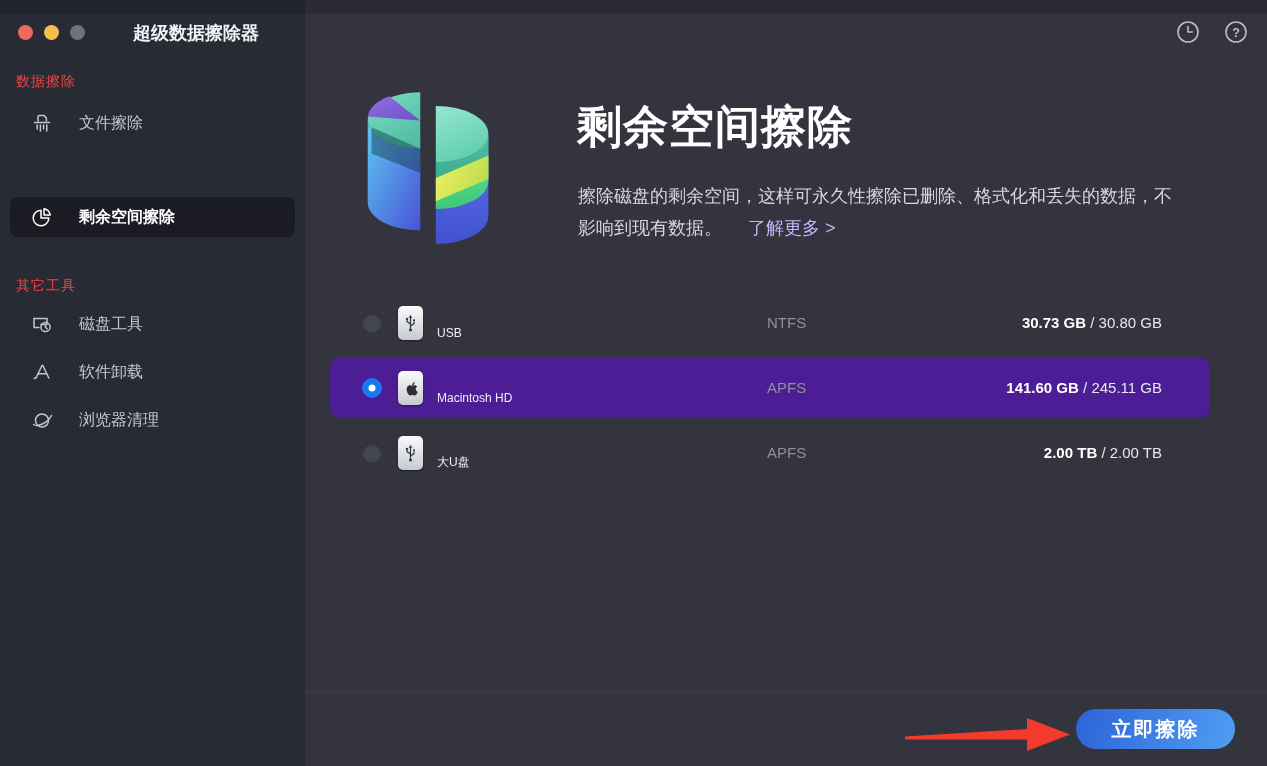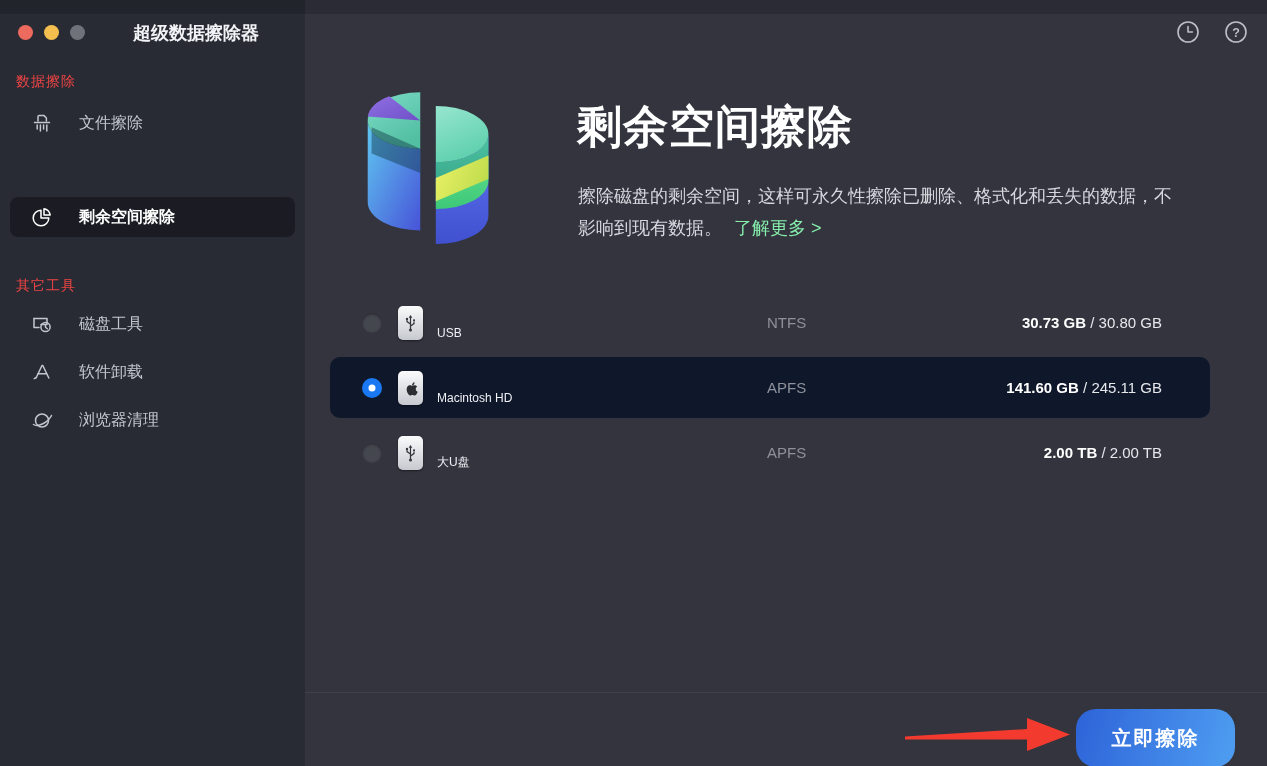--- a/index.html
+++ b/index.html
@@ -23,39 +23,39 @@
   .traffic { position:absolute; left:18px; top:25px; display:flex; gap:11px; }
   .tl { width:15px; height:15px; border-radius:50%; }
   .tl.red { background:#ec6a5e; } .tl.yel { background:#f4bf4e; } .tl.gry { background:#70727a; }
   .app-title { position:absolute; left:102px; top:21px; font-size:18px; font-weight:bold; color:#f2f3f6;margin-left:31px; }
   .tb-icon { position:absolute; top:20px; width:24px; height:24px; cursor:pointer; }
   .tb-icon svg { stroke:#bcbfc7; fill:none; stroke-width:1.6; stroke-linecap:round; stroke-linejoin:round; }
   
   .pie-wrap { position:absolute; left:356px; top:66px; width:148px; height:181px; }
   .page-title { position:absolute; left:577px; top:97px; font-size:45px; font-weight:600; letter-spacing:1px; color:#ffffff; }
   .page-desc { position:absolute; left:578px; top:180px; width:604px; font-size:18px; line-height:32px; color:#d6d8de; }
-  .learn-more { color:#86efac; margin-left:12px; cursor:pointer; text-decoration:none; }
+  .learn-more { color:#c4b5fd; margin-left:26px; cursor:pointer; text-decoration:none; }
   
   .row { position:absolute; left:330px; width:880px; height:61px; display:flex; align-items:center; border-radius:10px; cursor:default; }
-  .row.selected { background:#0f172a; }
+  .row.selected { background:#4c1d95; }
   .radio { width:20px; height:20px; border-radius:50%; margin-left:32px; position:relative; flex:none; cursor:pointer; }
   .radio.off { background:#45474f; box-shadow:inset 0 1px 3px rgba(0,0,0,.45); }
   .radio.on  { background:#1a78f2; }
   .radio.on::after { content:""; position:absolute; left:50%; top:50%; width:7px; height:7px;
     transform:translate(-50%,-50%); border-radius:50%; background:#ffffff; }
   .drive-icon { margin-left:16px; width:25px; height:34px; border-radius:5px; flex:none;
     background:linear-gradient(180deg,#fbfbfc,#c6c9cf); box-shadow:0 1px 2px rgba(0,0,0,.45);
     display:flex; align-items:center; justify-content:center; }
   .drive-name { margin-left:14px; font-size:12px; color:#eef0f4;margin-top:20px; }
   .fs   { position:absolute; left:437px; font-size:15px; color:#8e919b; }
   .size { position:absolute; right:48px; font-size:15px; color:#e6e8ec; }
   .size b { color:#ffffff; font-weight:bold;text-align:center; }
   
   .footer { position:absolute; left:305px; right:0; top:692px; bottom:0; border-top:1px solid #3d3f49; }
-  .erase-btn { position:absolute; left:1076px; top:709px; width:159px; height:58px; border-radius:20px;
+  .erase-btn { position:absolute; left:1076px; top:709px; width:159px; height:40px; border-radius:20px;
     background:linear-gradient(105deg,#2d63d8,#4f9ef2); border:none; color:#ffffff;
     font-size:20px; font-weight:bold; font-family:inherit; letter-spacing:2px;
     display:flex; align-items:center; justify-content:center; cursor:pointer; }
   .arrow-overlay { position:absolute; left:890px; top:702px; width:190px; height:60px; pointer-events:none; }
 </style>
 </head>
 <body>
 
 <div>
 

